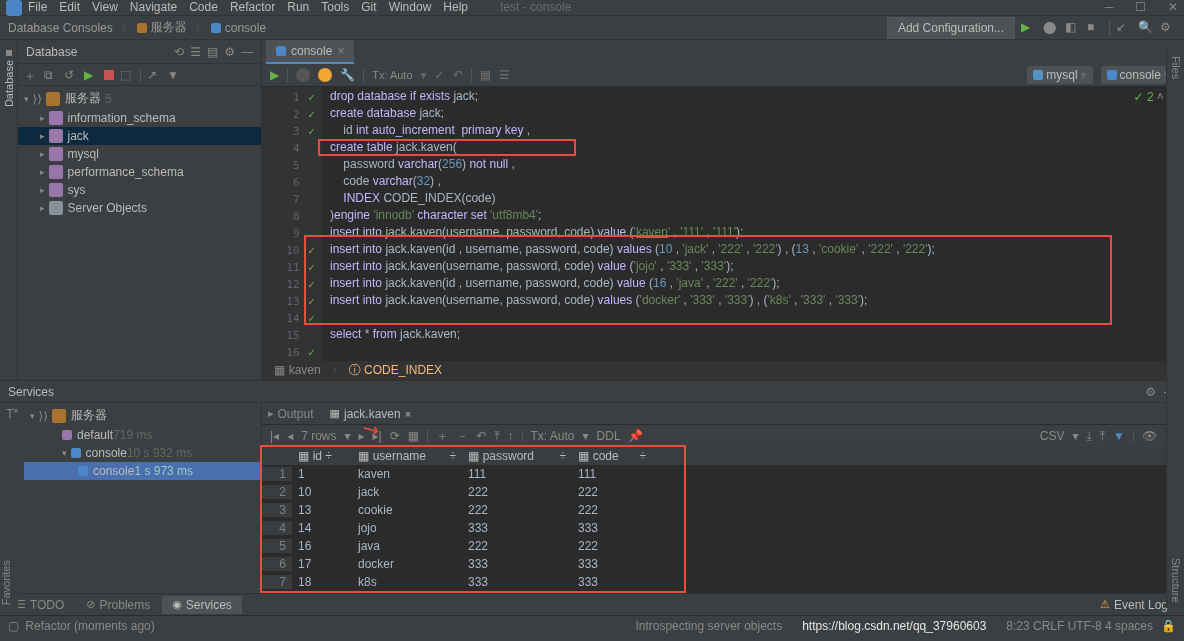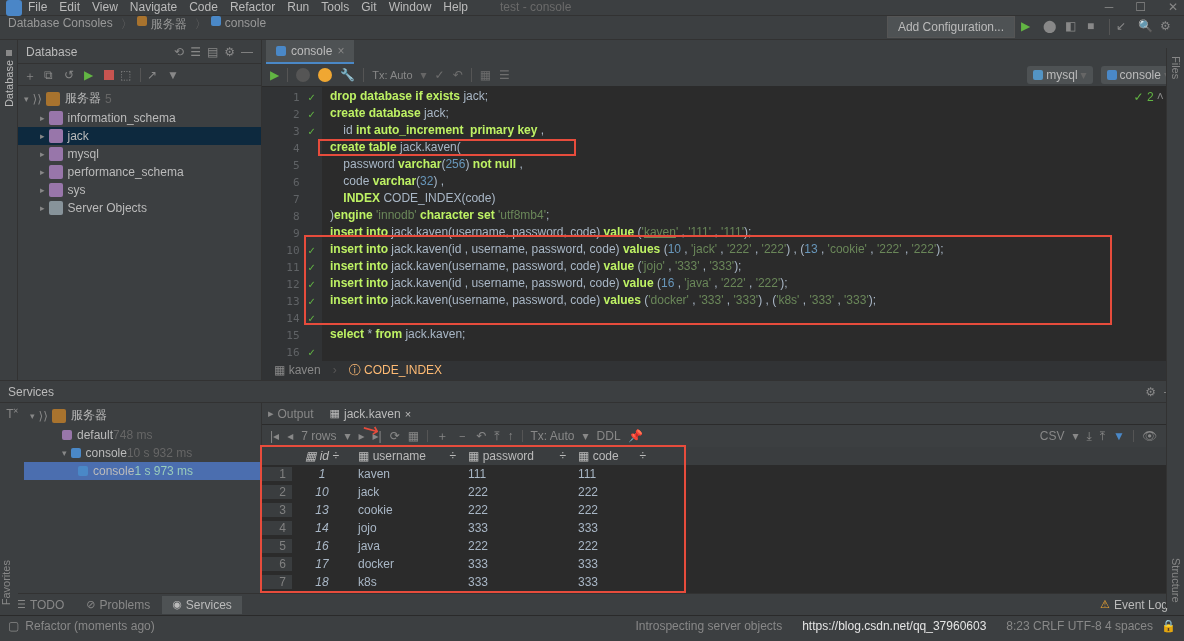--- a/index.html
+++ b/index.html
@@ -3,21 +3,21 @@
 <meta charset="utf-8">
 <style>
 * { margin:0; padding:0; box-sizing:border-box; font-family:"Segoe UI",Arial,sans-serif; font-size:12px; }
 body { background:#3c3f41; color:#bbb; width:1184px; height:641px; overflow:hidden; position:relative; }
 .row { display:flex; align-items:center; }
 .title-bar { height:16px; background:#3c3f41; display:flex; align-items:flex-start; padding:0 6px; border-bottom:1px solid #323232; }
 .title-bar .logo { width:16px; height:16px; background:#4a86c7; border-radius:3px; margin-right:6px; }
 .menu-items span { margin-right:12px; color:#bbb; cursor:pointer; }
 .title-text { margin-left:20px; color:#6a6a6a; }
 .win-controls { margin-left:auto; display:flex; gap:22px; color:#888; font-size:14px; }
-.nav-bar { height:24px; background:#3c3f41; display:flex; align-items:flex-start; padding:0 8px; border-bottom:1px solid #323232; }
+.nav-bar { height:24px; background:#3c3f41; display:flex; align-items:center; padding:0 8px; border-bottom:1px solid #323232; }
 .crumb { color:#999; margin-right:4px; }
 .crumb-sep { color:#666; margin:0 4px; }
 .nav-right { margin-left:auto; display:flex; align-items:center; gap:6px; }
 .add-config { background:#4e5254; padding:3px 10px; border:1px solid #555; color:#bbb; }
 .nav-right .icon { width:16px; height:16px; color:#888; }
 .main-area { display:flex; height:340px; }
 .side-tab { width:18px; background:#3c3f41; border-right:1px solid #323232; display:flex; flex-direction:column; align-items:center; padding-top:6px; }
 .side-tab span { writing-mode:vertical-rl; transform:rotate(180deg); font-size:11px; color:#bbb; margin-top:4px; }
 .db-panel { width:244px; background:#3c3f41; border-right:1px solid #323232; display:flex; flex-direction:column; }
 .db-header { height:24px; display:flex; align-items:center; padding:0 8px; border-bottom:1px solid #323232; justify-content:space-between; }
@@ -50,21 +50,21 @@
 .editor-toolbar .ic { color:#6e6e6e; }
 .editor-toolbar .spacer { flex:1; }
 .editor-toolbar .chip { display:flex; align-items:center; gap:3px; font-size:11px; color:#bbb; background:#4e5254; padding:2px 6px; border-radius:3px; }
 .code-area { display:flex; flex:1; background:#2b2b2b; position:relative; }
 .gutter { width:60px; background:#313335; display:flex; flex-direction:column; padding-top:2px; }
 .gline { height:17px; display:flex; align-items:center; justify-content:flex-end; padding-right:6px; gap:8px; }
 .lno { color:#606366; font-family:Consolas,monospace; font-size:11px; }
 .check { color:#62b543; font-size:10px; }
 .code-body { flex:1; font-family:Consolas,monospace; font-size:12px; padding:2px 8px; position:relative; }
 .cline { height:17px; white-space:pre; }
-.kw { color:#bef264;font-weight:bold; }
+.kw { color:#c4b5fd; }
 .str { color:#6a8759; }
 .num { color:#6897bb; }
 .id { color:#a9b7c6; }
 .pun { color:#a9b7c6; }
 .redbox { border:2px solid #e74c3c; position:absolute; pointer-events:none; }
 .breadcrumb-under { height:22px; background:#313335; display:flex; align-items:center; padding:0 12px; gap:12px; color:#888; font-size:11px; }
 .services-panel { border-top:1px solid #323232; background:#3c3f41; display:flex; flex-direction:column; height:213px; }
 .svc-header { height:22px; display:flex; align-items:center; padding:0 8px; border-bottom:1px solid #323232; justify-content:space-between; }
 .svc-body { display:flex; flex:1; }
 .svc-left { width:262px; border-right:1px solid #323232; display:flex; }
@@ -74,21 +74,21 @@
 .out-tabs { height:22px; display:flex; align-items:center; padding:0 6px; gap:16px; border-bottom:1px solid #2b2b2b; }
 .out-tabs .t { color:#888; display:flex; align-items:center; gap:4px; font-size:11px; }
 .out-tabs .t.active { color:#bbb; }
 .grid-toolbar { height:22px; display:flex; align-items:center; padding:0 8px; gap:8px; color:#888; font-size:11px; }
 .grid-toolbar .spacer { flex:1; }
 .data-grid { flex:1; background:#2b2b2b; font-family:Consolas,monospace; font-size:12px; position:relative; }
 .grid-row { display:flex; height:18px; align-items:center; }
 .grid-row.hdr { background:#3a3d3f; }
 .gc { padding:0 6px; color:#a9b7c6; }
 .gc.rn { width:30px; text-align:right; color:#808080; background:#3a3d3f; }
-.gc.c1 { width:60px; text-align:center;font-style:italic; }
+.gc.c1 { width:60px; text-align:left; }
 .gc.c2 { width:110px; }
 .gc.c3 { width:110px; }
 .gc.c4 { width:80px; }
 .hdr .gc { color:#bbb; }
 .bottom-tabs { height:22px; background:#3c3f41; border-top:1px solid #323232; display:flex; align-items:center; padding:0 6px; gap:2px; }
 .bottom-tabs .bt { padding:2px 10px; color:#888; font-size:11px; display:flex; align-items:center; gap:4px; }
 .bottom-tabs .bt.active { background:#4e5254; color:#bbb; }
 .bottom-tabs .spacer { flex:1; }
 .status-bar { height:20px; background:#3c3f41; border-top:1px solid #2a2a2a; display:flex; align-items:center; padding:0 8px; font-size:11px; color:#888; }
 .status-bar .spacer { flex:1; }
@@ -370,21 +370,21 @@
       <div class="svc-tree">
         <div class="tree-item">
             <span class="tree-arrow">▾</span>
             <span style="color:#888;margin-right:4px">⟩⟩</span>
             <span class="tree-icon db"></span>
             <span>服务器</span>
           </div>
         <div class="tree-item indent2">
             <span style="width:10px;height:10px;background:#9876aa;border-radius:2px;margin-right:5px"></span>
             <span>default</span> 
-            <span class="grey">748 ms</span>
+            <span class="grey">719 ms</span>
           </div>
         <div class="tree-item indent2">
             <span class="tree-arrow">▾</span>
             <span style="width:10px;height:10px;background:#4a88c7;border-radius:2px;margin-right:5px"></span>
             <span>console</span> 
             <span class="grey">10 s 932 ms</span>
           </div>
         <div class="tree-item indent3" style="background:#4b6eaf">
             <span style="width:10px;height:10px;background:#4a88c7;border-radius:2px;margin-right:5px"></span>
             <span>console</span> 

